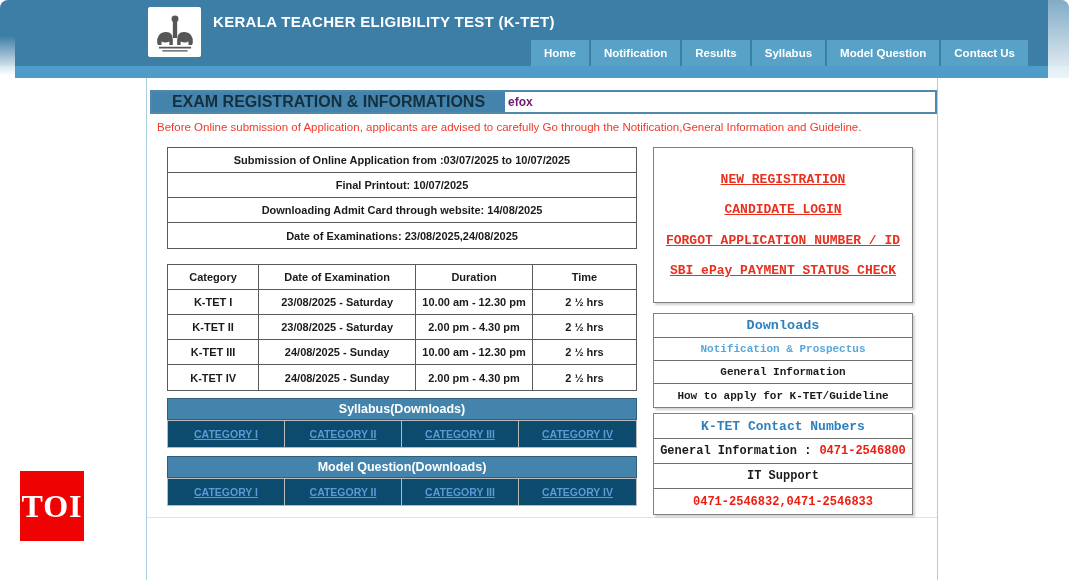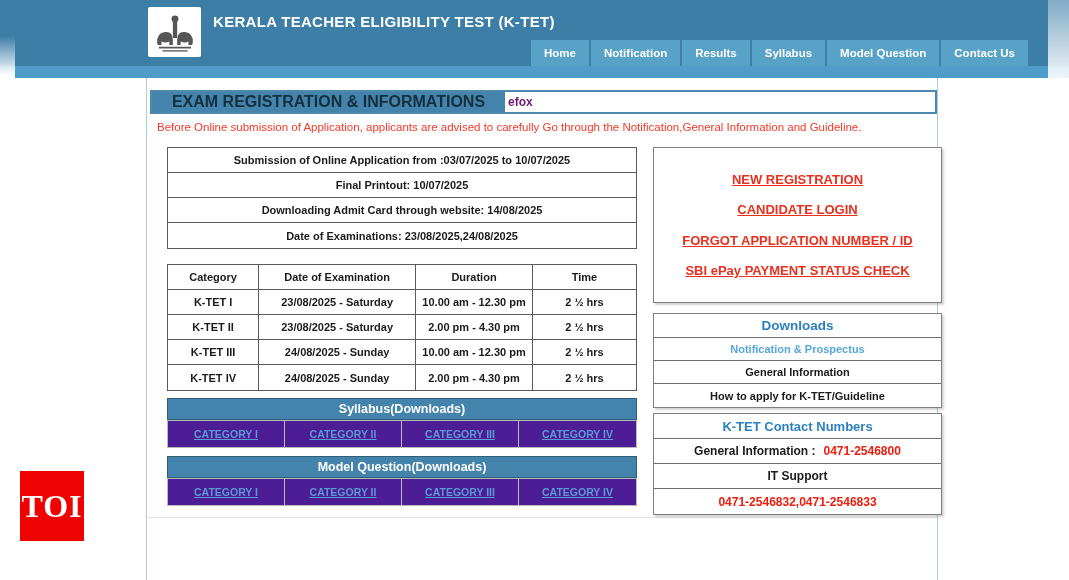--- a/index.html
+++ b/index.html
@@ -1,18 +1,18 @@
 <!DOCTYPE html>
 <html><head>
 <meta charset="utf-8">
 <style>
   * { margin:0; padding:0; box-sizing:border-box; }
   html,body { background:#fff; }
   body { font-family:"Liberation Sans", sans-serif; }
-  .screen { position:relative; width:1069px; height:580px; background:#fff; overflow:hidden; }
+  .screen { position:relative; width:1069px; height:580px; background:#fff; overflow:hidden;border-radius:8px; }
 
   
   .header { position:absolute; left:0; top:0; width:1069px; height:66px; background:#3d7ea7; }
   .logo-box { position:absolute; left:148px; top:7px; width:53px; height:50px; background:#fff; border-radius:2px; display:flex; align-items:center; justify-content:center; }
   .h-title { position:absolute; left:213px; top:13px; color:#fff; font-size:15px; font-weight:bold; letter-spacing:.3px; white-space:nowrap; }
   .h-sub { position:absolute; left:231px; top:35px; color:#fff; font-size:15px; font-weight:bold; font-style:italic; font-family:"Liberation Serif", serif; letter-spacing:1.5px; white-space:nowrap;margin-top:48px; }
   .nav { position:absolute; left:531px; bottom:0; height:26px; display:flex; }
   .nav-tab { height:26px; padding:8px 13px; background:#58a2c8; color:#fff; font-size:11.5px; font-weight:bold; display:flex; align-items:center; border-right:2px solid #3d7ea7; cursor:pointer; white-space:nowrap; }
   .strip { position:absolute; left:0; top:66px; width:1069px; height:12px; background:#4f9cc9; }
 
@@ -39,29 +39,29 @@
   .info-row:last-child { border-bottom:none; }
 
   .exam-table { position:absolute; left:167px; top:264px; width:470px; border:1px solid #5a5a5a; background:#fff; }
   .tr { display:flex; height:25px; border-bottom:1px solid #5a5a5a; }
   .tr:last-child { border-bottom:none; }
   .td { display:flex; align-items:center; justify-content:center; font-size:11px; font-weight:bold; color:#1b1b1b; border-right:1px solid #5a5a5a; }
   .td:last-child { border-right:none;text-align:right; }
   .c1 { width:19.5%; } .c2 { width:33.5%; } .c3 { width:25%; } .c4 { width:22%; }
 
   .dl-bar { position:absolute; left:167px; width:470px; height:22px; background:#4484ac; border:1px solid #2f5e79; color:#fff; font-size:12.5px; font-weight:bold; display:flex; align-items:center; justify-content:center; }
-  .dl-links { position:absolute; left:167px; width:470px; height:28px; display:flex; border:1px solid #bbbbbb; background:#4c1d95; }
+  .dl-links { position:absolute; left:167px; width:470px; height:28px; display:flex; border:1px solid #bbbbbb; background:#0c4a6e; }
   .dl-cell { width:25%; display:flex; align-items:center; justify-content:center; border-right:1px solid #bbbbbb; }
   .dl-cell:last-child { border-right:none; }
   .cat-link { color:#5b9bd5; font-size:10.5px; font-weight:bold; text-decoration:underline; cursor:pointer; }
   .syl-bar { top:398px; } .syl-links { top:420px; }
   .mq-bar { top:456px; } .mq-links { top:478px; }
 
   
-  .rbox { position:absolute; left:653px; width:289px; background:#fff; border:1px solid #808080; box-shadow:2px 2px 2px rgba(0,0,0,.18); }
+  .rbox { position:absolute; left:653px; width:260px; background:#fff; border:1px solid #808080; box-shadow:2px 2px 2px rgba(0,0,0,.18);font-family:Liberation Mono, monospace; }
   .quick-box { top:147px; height:156px; display:flex; flex-direction:column; justify-content:space-evenly; align-items:center; padding:8px 0; }
   .quick-link { color:#e8301f; font-size:13px; font-weight:bold; text-decoration:underline; cursor:pointer; white-space:nowrap; }
 
   .downloads-box { top:313px; }
   .dbox-row { height:23px; display:flex; align-items:center; justify-content:center; border-bottom:1px solid #6f6f6f; font-size:11px; font-weight:bold; color:#1b1b1b; }
   .dbox-row:last-child { border-bottom:none; }
   .dbox-head { height:24px; color:#2d80be; font-size:13.5px; }
   .dl-item-link { color:#57a7dd; cursor:pointer; }
 
   .contact-box { top:413px; }

